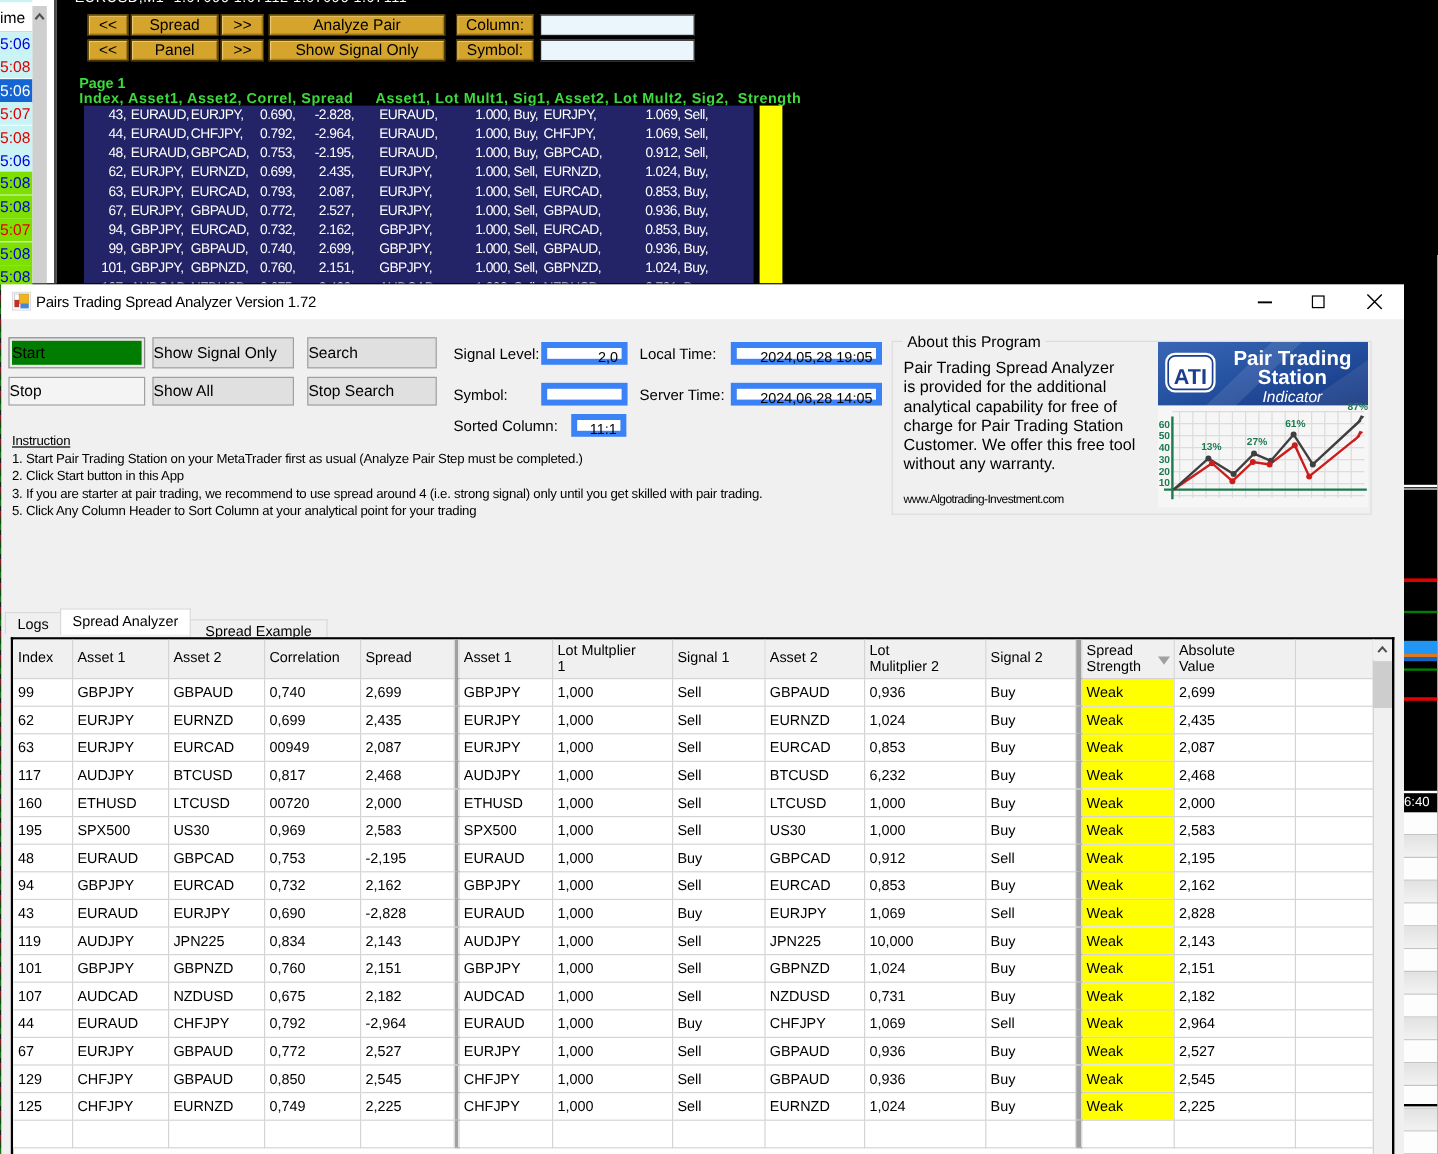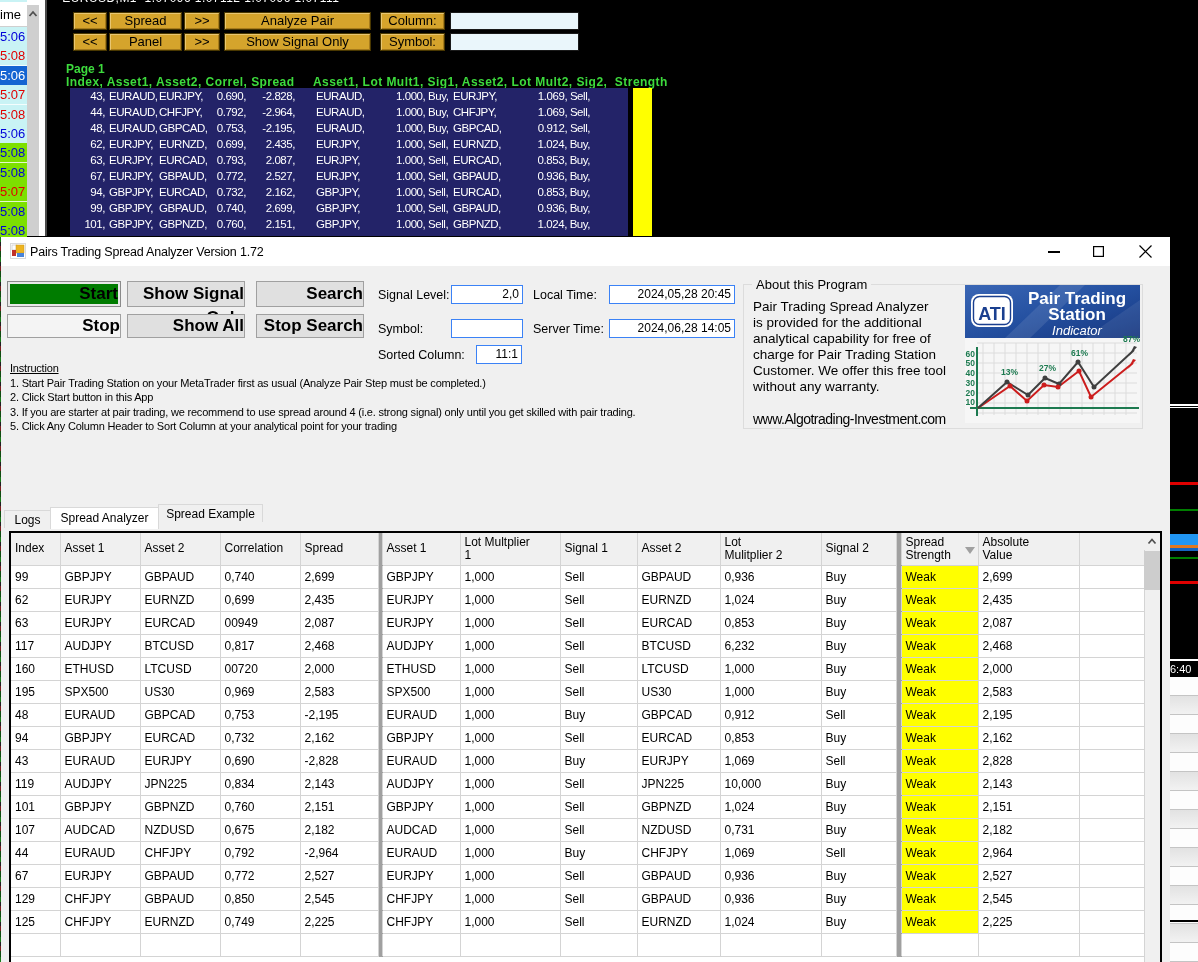--- a/index.html
+++ b/index.html
@@ -30,29 +30,29 @@
 #sb-scroll { position:absolute; left:27px; top:5px; width:12px; height:231px; background:#cfcfcf; }
 #sb-border { position:absolute; left:45px; top:0; width:2px; height:236px; background:#4a4a4a; }
 
 
 .rl { position:absolute; left:1170px; width:28px; }
 
 
 #win { left:1px; top:237px; width:1169px; height:725px; background:#f0f0f0; overflow:hidden; }
 #titlebar { position:absolute; left:0; top:0; width:100%; height:29px; background:#fff; }
 #title { position:absolute; left:29px; top:8px; font-size:12.5px; letter-spacing:-0.2px; color:#000; }
-.btn { position:absolute; background:#e0e0e0; border:1px solid #a0a0a0; font-size:17px; color:#000; text-align:right;font-weight:bold; }
-.fld { position:absolute; background:#fff; border:1px solid #3b82f6; font-size:12px; color:#000; text-align:right; padding-right:3px; }
+.btn { position:absolute; background:#e0e0e0; border:1px solid #a0a0a0; font-size:13px; color:#000; text-align:left; }
+.fld { position:absolute; background:#fff; border:5px solid #3b82f6; font-size:12px; color:#000; text-align:right; padding-right:3px; }
 .lbl { position:absolute; font-size:12.5px; color:#000; }
 
 
 #gbox { position:absolute; left:742px; top:47px; width:400px; height:145px; border:1px solid #dcdcdc; }
 #gbox-legend { position:absolute; left:8px; top:-8px; background:#f0f0f0; padding:0 4px; font-size:13px; }
 #abouttxt { position:absolute; left:9px; top:14px; font-size:13.5px; line-height:16.1px; color:#000; }
-#aboutlink { position:absolute; left:9px; top:126px; font-size:14px; letter-spacing:-0.5px; }
+#aboutlink { position:absolute; left:9px; top:126px; font-size:10px; letter-spacing:-0.5px; }
 
 
 #instr { position:absolute; left:9px; top:124px; font-size:11px; letter-spacing:-0.2px; line-height:14.6px; color:#000; }
 #instr .u { text-decoration:underline; }
 
 
 .tab { position:absolute; background:#f0f0f0; border:1px solid #d9d9d9; border-bottom:none; font-size:12px; text-align:center; }
 .tab.active { background:#fff; z-index:2; }
 
 
@@ -286,21 +286,21 @@
       </div>
     <div class="btn" style="left:6px;top:77px;width:114px;height:24px;line-height:22px;background:#f4f4f4;">Stop</div>
     <div class="btn" style="left:126px;top:44px;width:118px;height:26px;line-height:24px;">Show Signal Only</div>
     <div class="btn" style="left:126px;top:77px;width:118px;height:24px;line-height:22px;">Show All</div>
     <div class="btn" style="left:255px;top:44px;width:108px;height:26px;line-height:24px;">Search</div>
     <div class="btn" style="left:255px;top:77px;width:108px;height:24px;line-height:22px;">Stop Search</div>
 
     <div class="lbl" style="left:377px;top:51px;">Signal Level:</div>
     <div class="fld" style="left:450px;top:48px;width:72px;height:19px;line-height:17px;">2,0</div>
     <div class="lbl" style="left:532px;top:51px;">Local Time:</div>
-    <div class="fld" style="left:608px;top:48px;width:126px;height:19px;line-height:17px;">2024,05,28 20:45</div>
+    <div class="fld" style="left:608px;top:48px;width:126px;height:19px;line-height:17px;">2024,05,28 19:05</div>
     <div class="lbl" style="left:377px;top:85px;">Symbol:</div>
     <div class="fld" style="left:450px;top:82px;width:72px;height:19px;"></div>
     <div class="lbl" style="left:532px;top:85px;">Server Time:</div>
     <div class="fld" style="left:608px;top:82px;width:126px;height:19px;line-height:17px;">2024,06,28 14:05</div>
     <div class="lbl" style="left:377px;top:111px;">Sorted Column:</div>
     <div class="fld" style="left:475px;top:108px;width:46px;height:19px;line-height:17px;">11:1</div>
 
     <div id="gbox">
       <div id="gbox-legend">About this Program</div>
       <div id="abouttxt">Pair Trading Spread Analyzer<br>is provided for the additional<br>analytical capability for free of<br>charge for Pair Trading Station<br>Customer. We offer this free tool<br>without any warranty.</div>
@@ -385,21 +385,21 @@
     <div id="instr">
       <div class="u">Instruction</div>
       <div>1. Start Pair Trading Station on your MetaTrader first as usual (Analyze Pair Step must be completed.)</div>
       <div>2. Click Start button in this App</div>
       <div>3. If you are starter at pair trading, we recommend to use spread around 4 (i.e. strong signal) only until you get skilled with pair trading.</div>
       <div>5. Click Any Column Header to Sort Column at your analytical point for your trading</div>
     </div>
 
     <div class="tab" style="left:3px;top:273px;width:47px;height:18px;line-height:18px;">Logs</div>
     <div class="tab active" style="left:49px;top:270px;width:109px;height:22px;line-height:20px;">Spread Analyzer</div>
-    <div class="tab" style="left:157px;top:267px;width:105px;height:18px;line-height:18px;">Spread Example</div>
+    <div class="tab" style="left:157px;top:279px;width:115px;height:18px;line-height:18px;">Spread Example</div>
 
     <div id="gridwrap">
       <table id="grid">
           <colgroup>
             <col style="width:49px">
             <col style="width:80px">
             <col style="width:80px">
             <col style="width:80px">
             <col style="width:78px">
             <col style="width:4px">

